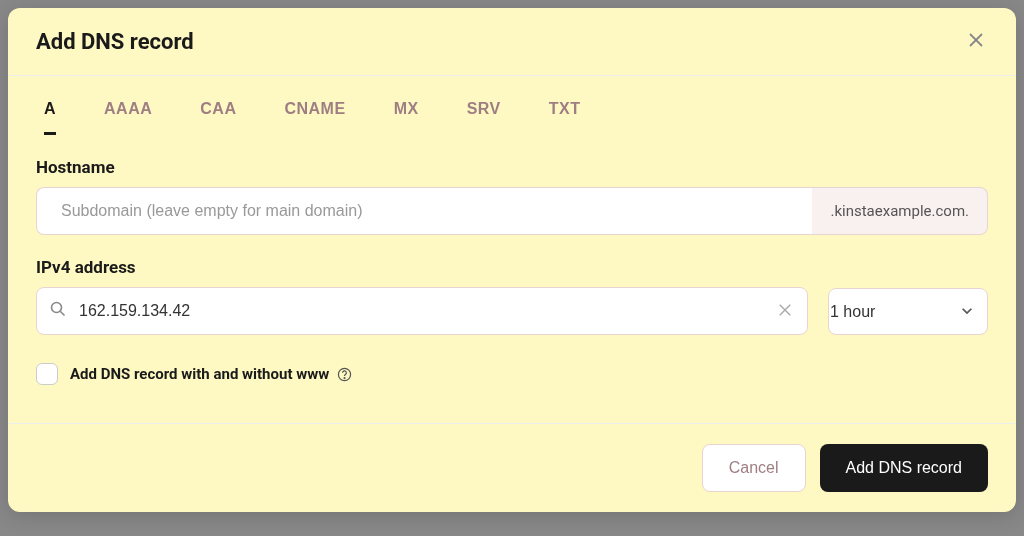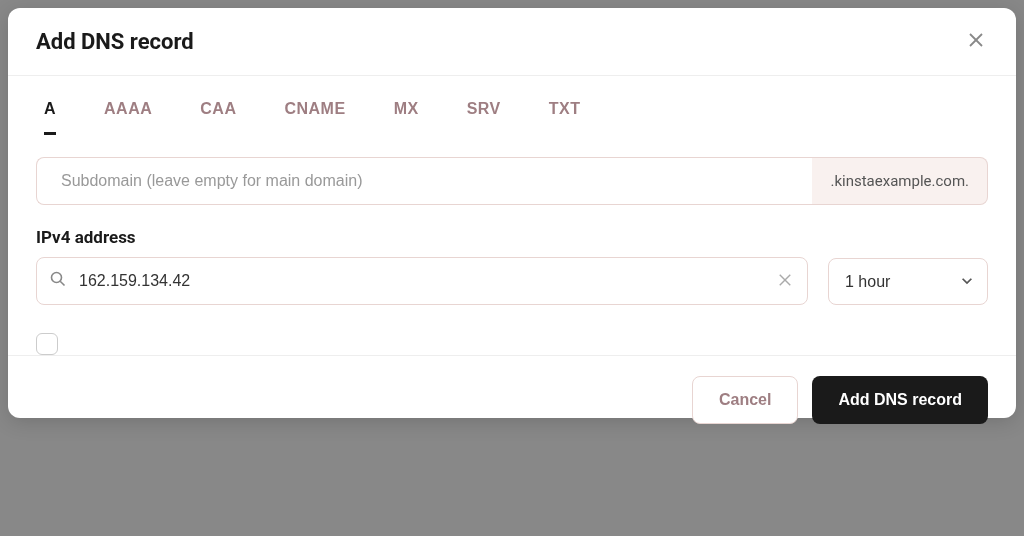--- a/index.html
+++ b/index.html
@@ -10,25 +10,25 @@
     
     body {
       font-family: -apple-system, BlinkMacSystemFont, "Segoe UI", Roboto, Helvetica, Arial, sans-serif;
       background: #888;
       width: 1024px;
       height: 536px;
       overflow: hidden;
     }
     
     .modal {
-      background: #ffffff;
+      background: #fef9c3;
       border-radius: 12px;
       margin: 8px;
       width: 1008px;
-      height: 410px;
+      height: 504px;
       display: flex;
       flex-direction: column;
       box-shadow: 0 4px 20px rgba(0,0,0,0.15);
     }
     
     .modal-header {
       display: flex;
       align-items: center;
       justify-content: space-between;
       padding: 20px 28px;
@@ -196,21 +196,21 @@
     }
     
     .select-wrapper {
       position: relative;
     }
     
     .select-input {
       width: 100%;
       border: 1px solid #e8d5d2;
       border-radius: 8px;
-      padding: 14px 38px 14px 16px;
+      padding: 14px 38px 14px 1px;
       font-size: 16px;
       color: #333;
       background: #fff;
       appearance: none;
       outline: none;
       cursor: pointer;
     }
     
     .chevron-icon {
       position: absolute;
@@ -267,21 +267,21 @@
       padding: 20px 28px;
       display: flex;
       justify-content: flex-end;
       gap: 14px;
     }
     
     .btn {
       border-radius: 8px;
       padding: 14px 26px;
       font-size: 16px;
-      font-weight: 700;
+      font-weight: 400;
       cursor: pointer;
       border: none;
     }
     
     .btn-secondary {
       background: #fff;
       border: 1px solid #e8d5d2;
       color: #9e7e82;
     }
     
@@ -313,20 +313,21 @@
       <button class="tab active">A</button>
       <button class="tab">AAAA</button>
       <button class="tab">CAA</button>
       <button class="tab">CNAME</button>
       <button class="tab">MX</button>
       <button class="tab">SRV</button>
       <button class="tab">TXT</button>
     </div>
 
     <div class="form-section">
+      <label class="form-label">Hostname</label>
       <div class="input-group">
         <input type="text" class="text-input hostname-input" placeholder="Subdomain (leave empty for main domain)" style="">
         <div class="domain-suffix">.kinstaexample.com.</div>
       </div>
     </div>
 
     <div class="form-row">
       <div class="form-col flex">
         <label class="form-label">IPv4 address</label>
         <div class="input-with-icons">
@@ -357,20 +358,30 @@
             <svg viewBox="0 0 16 16" fill="none" stroke="currentColor" stroke-width="2">
               <polyline points="3,6 8,11 13,6"></polyline>
             </svg>
           </span>
         </div>
       </div>
     </div>
 
     <div class="checkbox-row">
       <input type="checkbox" class="checkbox" style="">
+      <label class="checkbox-label">
+        <span>Add DNS record with and without www</span>
+        <span class="help-icon">
+          <svg viewBox="0 0 16 16" fill="none" stroke="currentColor" stroke-width="1.3">
+            <circle cx="8" cy="8" r="6.5"></circle>
+            <path d="M6 6.2 a2 2 0 1 1 3 1.7 c-0.7 0.4 -1 0.8 -1 1.6"></path>
+            <circle cx="8" cy="11.8" r="0.5" fill="currentColor"></circle>
+          </svg>
+        </span>
+      </label>
     </div>
 
   </div>
 
   <div class="modal-footer">
     <button class="btn btn-secondary">Cancel</button>
     <button class="btn btn-primary">Add DNS record</button>
   </div>
 
 </div>

